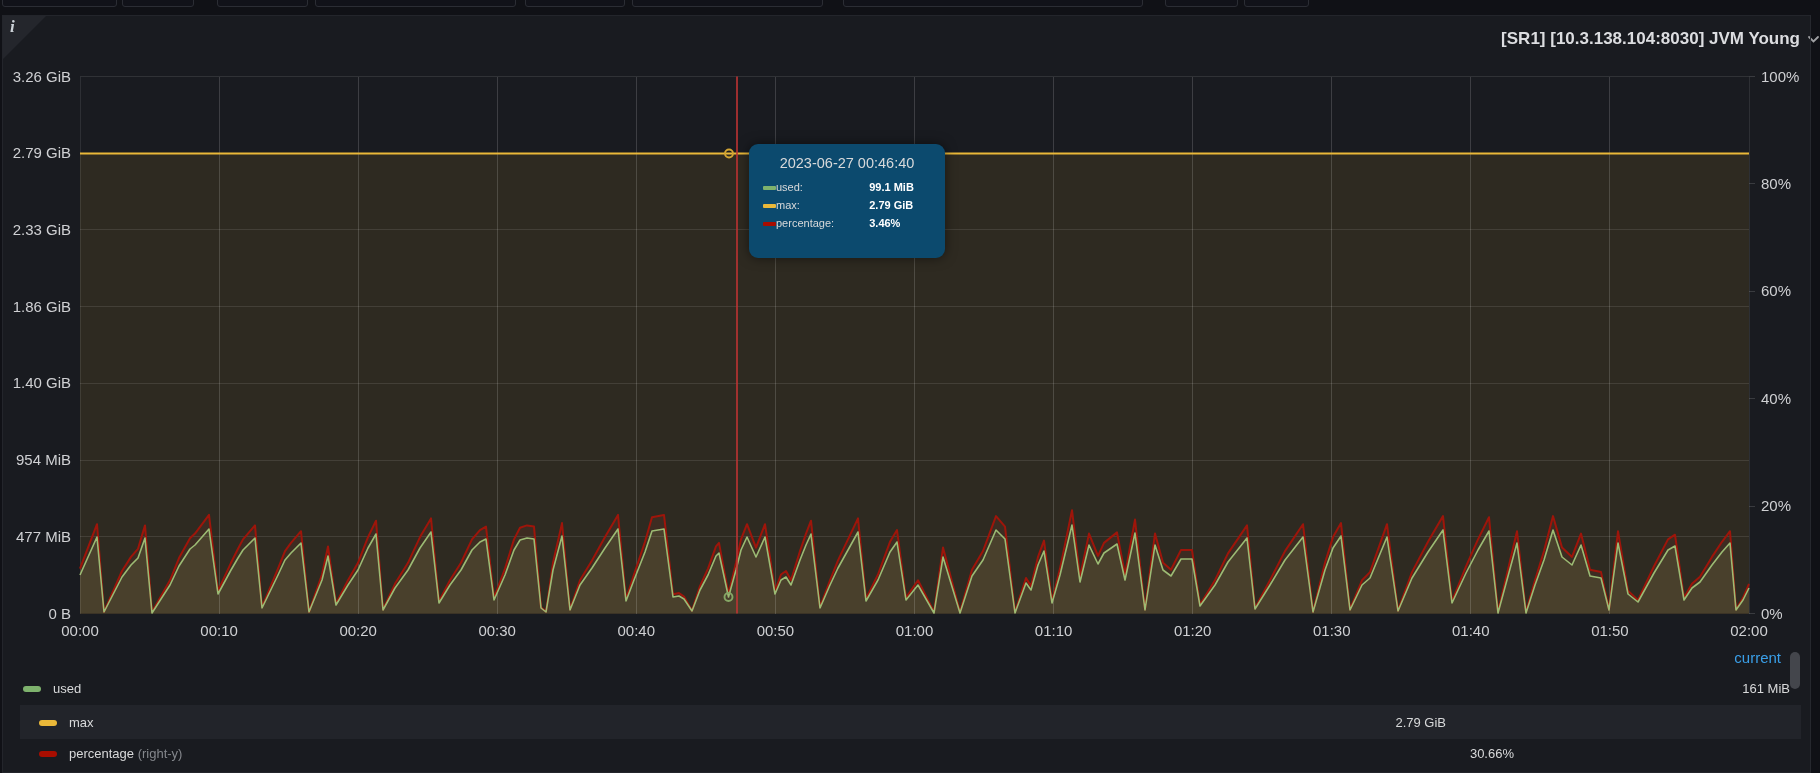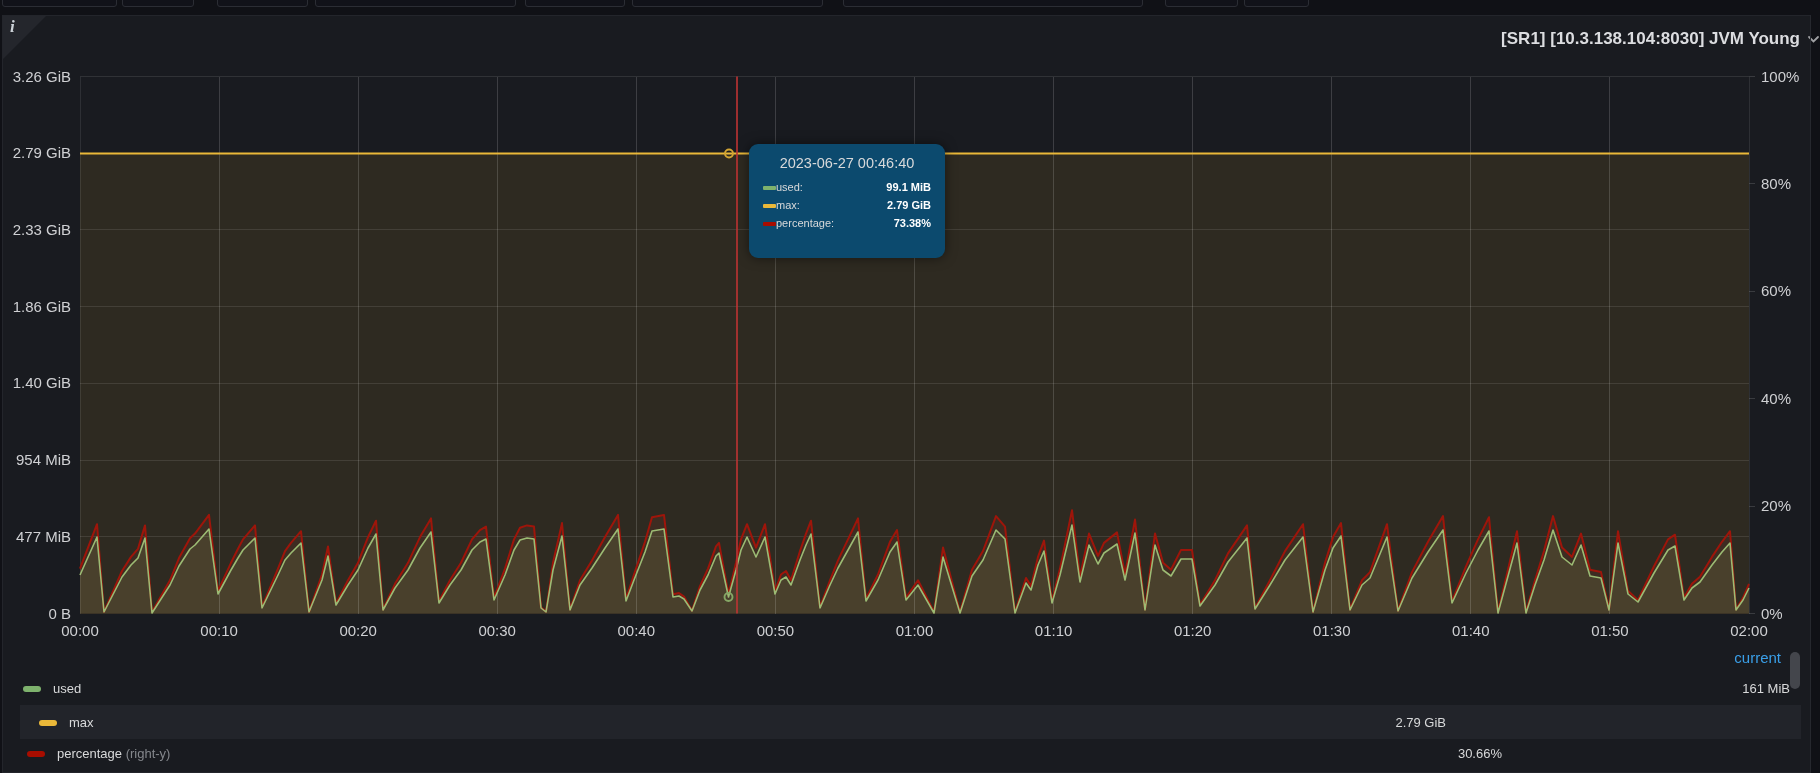--- a/index.html
+++ b/index.html
@@ -13,21 +13,21 @@
 .hg{stroke:rgba(255,255,255,0.10);stroke-width:1}
 .vg{stroke:rgba(255,255,255,0.155);stroke-width:1}
 .ax{stroke:rgba(255,255,255,0.09);stroke-width:1}
 .tk{stroke:rgba(255,255,255,0.14);stroke-width:1}
 #tooltip{position:absolute;left:749px;top:144px;width:196px;height:114px;background:#0c4a6e;border-radius:9px;box-shadow:0 0 12px rgba(0,0,0,0.5);color:#d8d9da;font-size:14px}
 #tooltip .hd{text-align:center;margin-top:11px;font-size:14.5px}
 #tooltip table{width:100%;border-collapse:collapse;margin-top:7px}
 #tooltip td{padding:3px 14px 3px 0;font-size:11px;white-space:nowrap}
 #tooltip td.c1{width:18px;padding:0 0 0 14px}
 #tooltip .sw{display:inline-block;width:13px;height:4px;border-radius:1px;vertical-align:middle}
-#tooltip td.val{text-align:right;font-weight:700;color:#fff}
+#tooltip td.val{font-weight:700;color:#fff}
 #legend{position:absolute;left:0;top:644px;width:1820px}
 .lrow{position:absolute;height:33px;line-height:33px;font-size:13px;color:#d8d9da}
 .lsw{position:absolute;left:23px;top:14px;width:18px;height:6px;border-radius:3px}
 .lname{position:absolute;left:53px;white-space:nowrap}
 .lval{position:absolute;right:30px;}
 #curhdr{position:absolute;right:39px;top:649px;font-size:15px;font-weight:400;color:#3a9fe8}
 #hirow{position:absolute;left:20px;top:705px;width:1781px;height:34px;background:#22242a}
 #sbar{position:absolute;left:1790px;top:652px;width:10px;height:37px;border-radius:5px;background:#44464c}
 .rline{position:absolute;left:1810px;top:15px;width:1px;height:758px;background:#26282e}
 </style></head><body>
@@ -122,21 +122,21 @@
 <div class="lrow" style="left:0;top:28px;width:1820px">
         <span class="lsw" style="background:#7eb26d"></span>
         <span class="lname">used</span>
         <span class="lval">161 MiB</span>
       </div>
 <div class="lrow" style="left:16px;top:62px;width:1460px">
         <span class="lsw" style="background:#eab839"></span>
         <span class="lname">max</span>
         <span class="lval">2.79 GiB</span>
       </div>
-<div class="lrow" style="left:4px;top:93px;width:1528px">
+<div class="lrow" style="left:16px;top:93px;width:1528px">
         <span class="lsw" style="background:#a80d00"></span>
         <span class="lname">percentage <span style="color:#84878c">(right-y)</span></span>
         <span class="lval">30.66%</span>
       </div>
 </div>
 <div id="curhdr">current</div>
 <div id="sbar"></div>
 <div class="rline"></div>
 <div id="tooltip">
 <div class="hd">2023-06-27 00:46:40</div>
@@ -148,17 +148,17 @@
             <td class="val">99.1 MiB</td>
           </tr>
 <tr>
             <td class="c1"><span class="sw" style="background:#eab839"></span></td>
             <td style="font-weight:400">max:</td>
             <td class="val">2.79 GiB</td>
           </tr>
 <tr>
             <td class="c1"><span class="sw" style="background:#a80d00"></span></td>
             <td>percentage:</td>
-            <td class="val">73.38%</td>
+            <td class="val">3.46%</td>
           </tr>
 </tbody>
       </table>
 </div>
 </div>
 </body></html>

